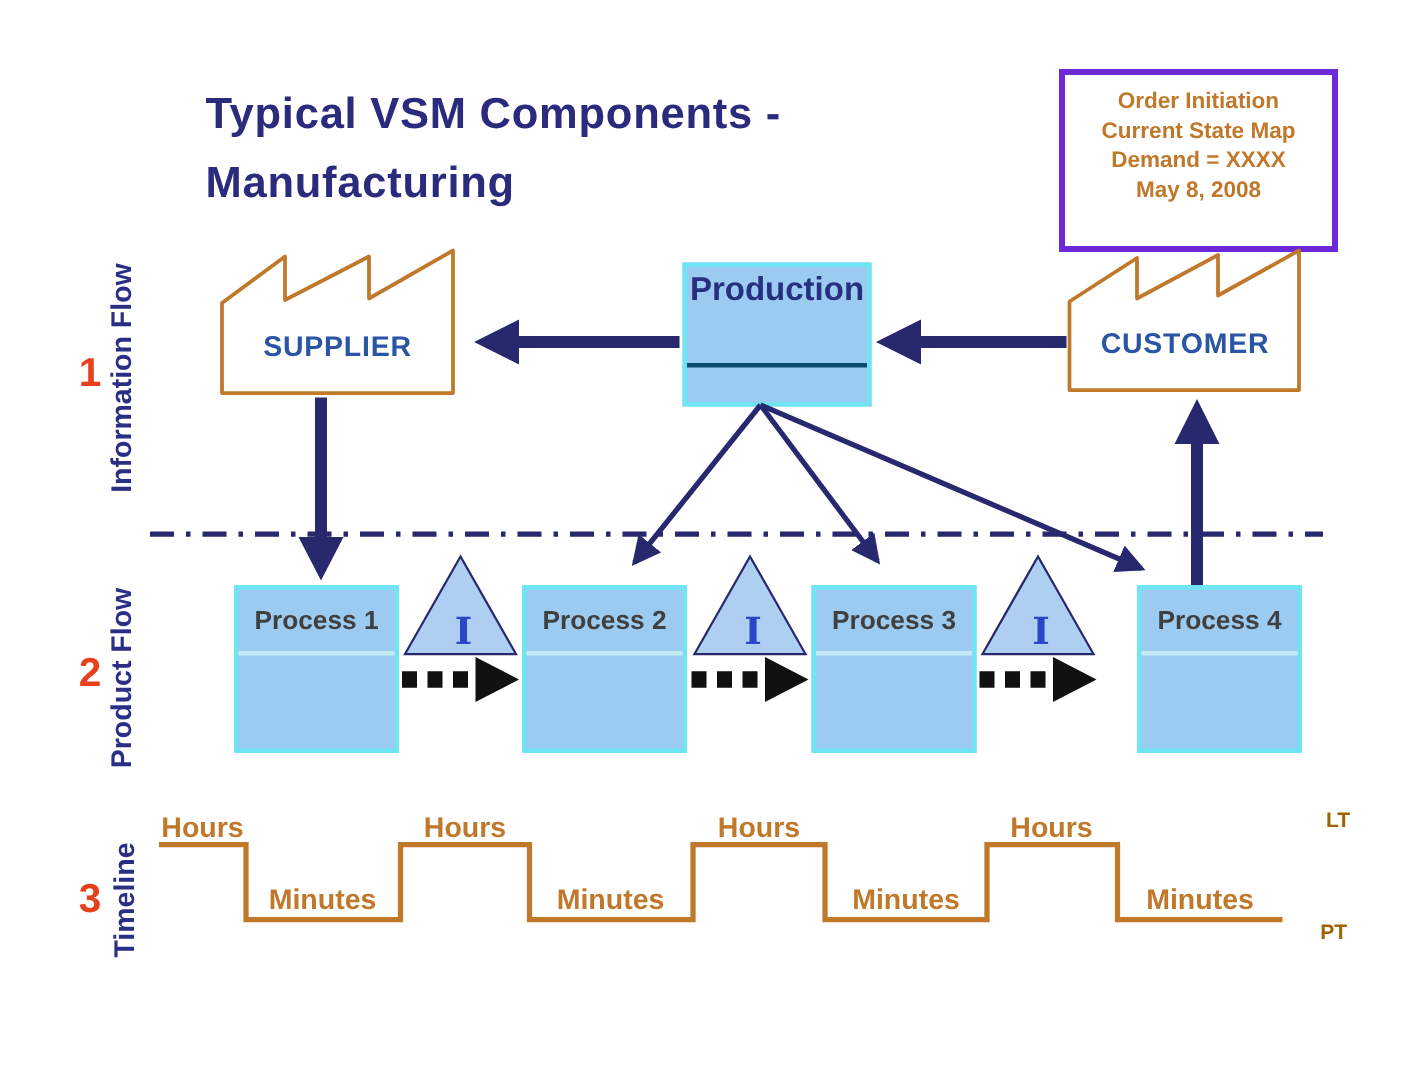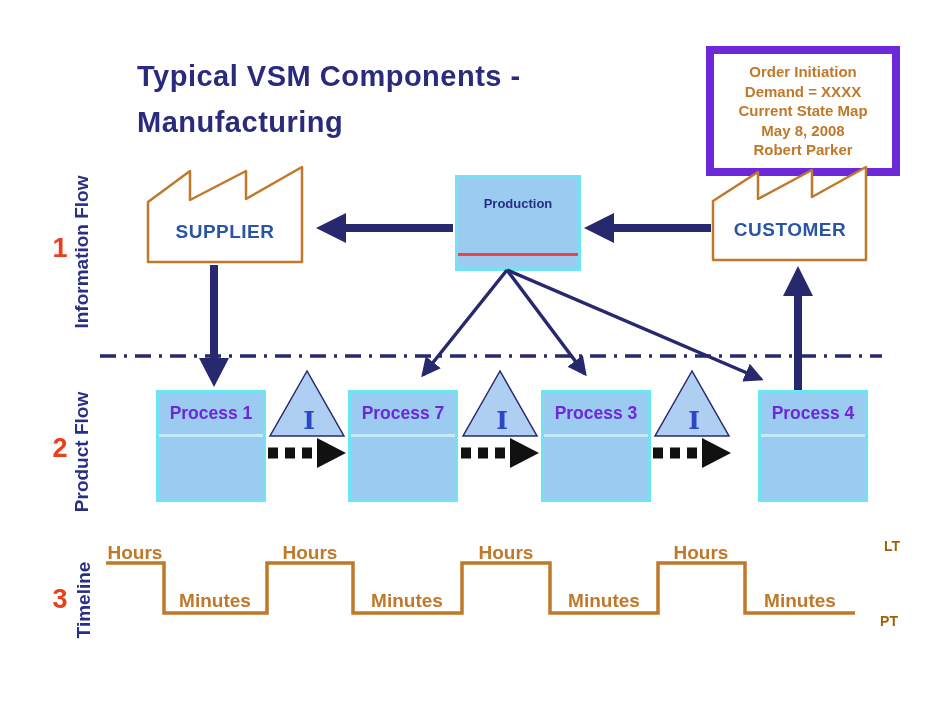--- a/index.html
+++ b/index.html
@@ -19,21 +19,21 @@
     text-align: left;
     font-size: 29px; font-weight: bold;
     color: #2B2B7D;
     line-height: 46px;
     letter-spacing: 0.5px;
   }
 
   
   .note-box {
     left: 706px; top: 46px; width: 178px; height: 106px;
-    border: 8px solid #6d28d9;
+    border: 4px solid #6d28d9;
     background: #ffffff;
     text-align: center;
     padding-top: 8px;
     font-size: 15px; font-weight: bold;
     color: #C0782A;
     line-height: 19.5px;
   }
 
   
   .section-number {
@@ -53,36 +53,36 @@
 
   
   .blue-box {
     background: #9CCBF2;
     border: 3px solid #6FE4F2;
     box-sizing: border-box;
   }
   .pc-box { left: 455px; top: 175px; width: 126px; height: 96px; }
   .pc-title {
     height: 61px;
-    border-bottom: 3px solid #ef4444;
-    text-align: center;
-    padding-top: 14px;
-    font-size: 13px; font-weight: bold;
+    border-bottom: 3px solid #0c4a6e;
+    text-align: center;
+    padding-top: 3px;
+    font-size: 22px; font-weight: bold;
     color: #273080;
     line-height: 24px;
   }
   .process-box { top: 390px; width: 110px; height: 112px; }
   .process-title {
     height: 41px;
     border-bottom: 3px solid #C6EBF8;
     text-align: center;
     padding-top: 10px;
     box-sizing: content-box;
     font-size: 17.5px; font-weight: bold;
-    color: #6d28d9;
+    color: #404040;
   }
   .process-title { height: 31px; }
 
   
   .entity-label {
     width: 150px; text-align: center;
     font-size: 19px; font-weight: bold;
     color: #2A55A4;
     letter-spacing: 0.5px;
   }
@@ -106,24 +106,23 @@
 
 <div class="canvas">
 
   <div class="abs page-title">
     <div>Typical VSM Components -</div>
     <div>Manufacturing</div>
   </div>
 
   <div class="abs note-box">
     <div>Order Initiation</div>
+    <div>Current State Map</div>
     <div>Demand = XXXX</div>
-    <div>Current State Map</div>
     <div>May 8, 2008</div>
-    <div>Robert Parker</div>
   </div>
 
   <div class="abs section-number" style="left:45px; top:233px;">1</div>
   <div class="abs section-label" style="left:-18px; top:240px; width:200px;">Information Flow</div>
 
   <div class="abs section-number" style="left:45px; top:433px;">2</div>
   <div class="abs section-label" style="left:7px; top:440px; width:150px;">Product Flow</div>
 
   <div class="abs section-number" style="left:45px; top:584px;">3</div>
   <div class="abs section-label" style="left:29px; top:588px; width:110px;">Timeline</div>
@@ -131,21 +130,21 @@
   <div class="abs blue-box pc-box">
     <div class="pc-title">
       <div>Production</div>
     </div>
   </div>
 
   <div class="abs blue-box process-box" style="left:156px;">
     <div class="process-title">Process 1</div>
   </div>
   <div class="abs blue-box process-box" style="left:348px;">
-    <div class="process-title">Process 7</div>
+    <div class="process-title">Process 2</div>
   </div>
   <div class="abs blue-box process-box" style="left:541px;">
     <div class="process-title">Process 3</div>
   </div>
   <div class="abs blue-box process-box" style="left:734px;margin-left:24px;">
     <div class="process-title">Process 4</div>
   </div>
 
   <svg class="overlay" width="942" height="728" viewBox="0 0 942 728">
     <defs>

